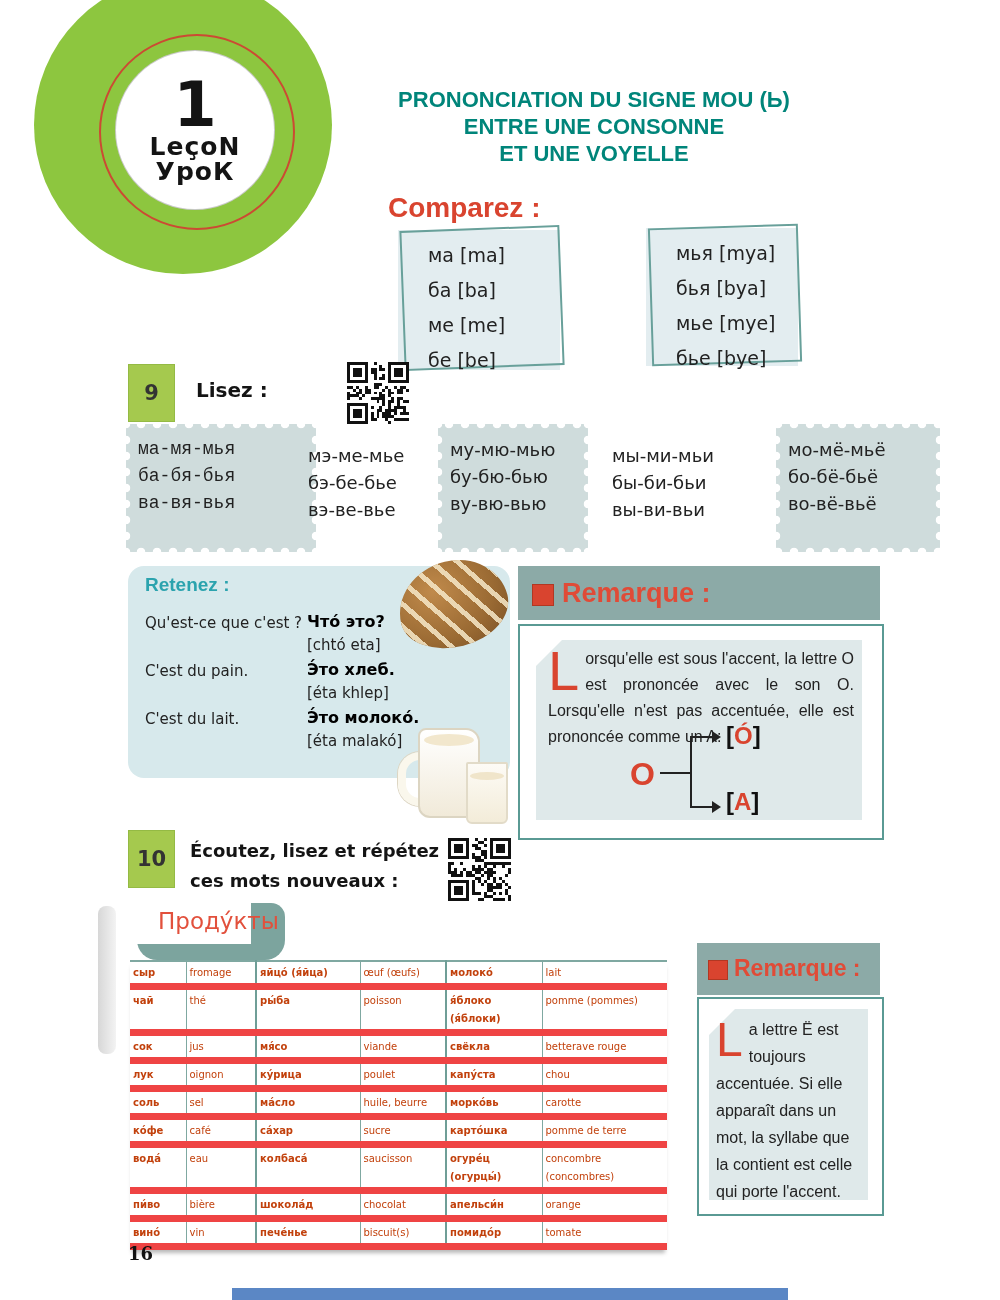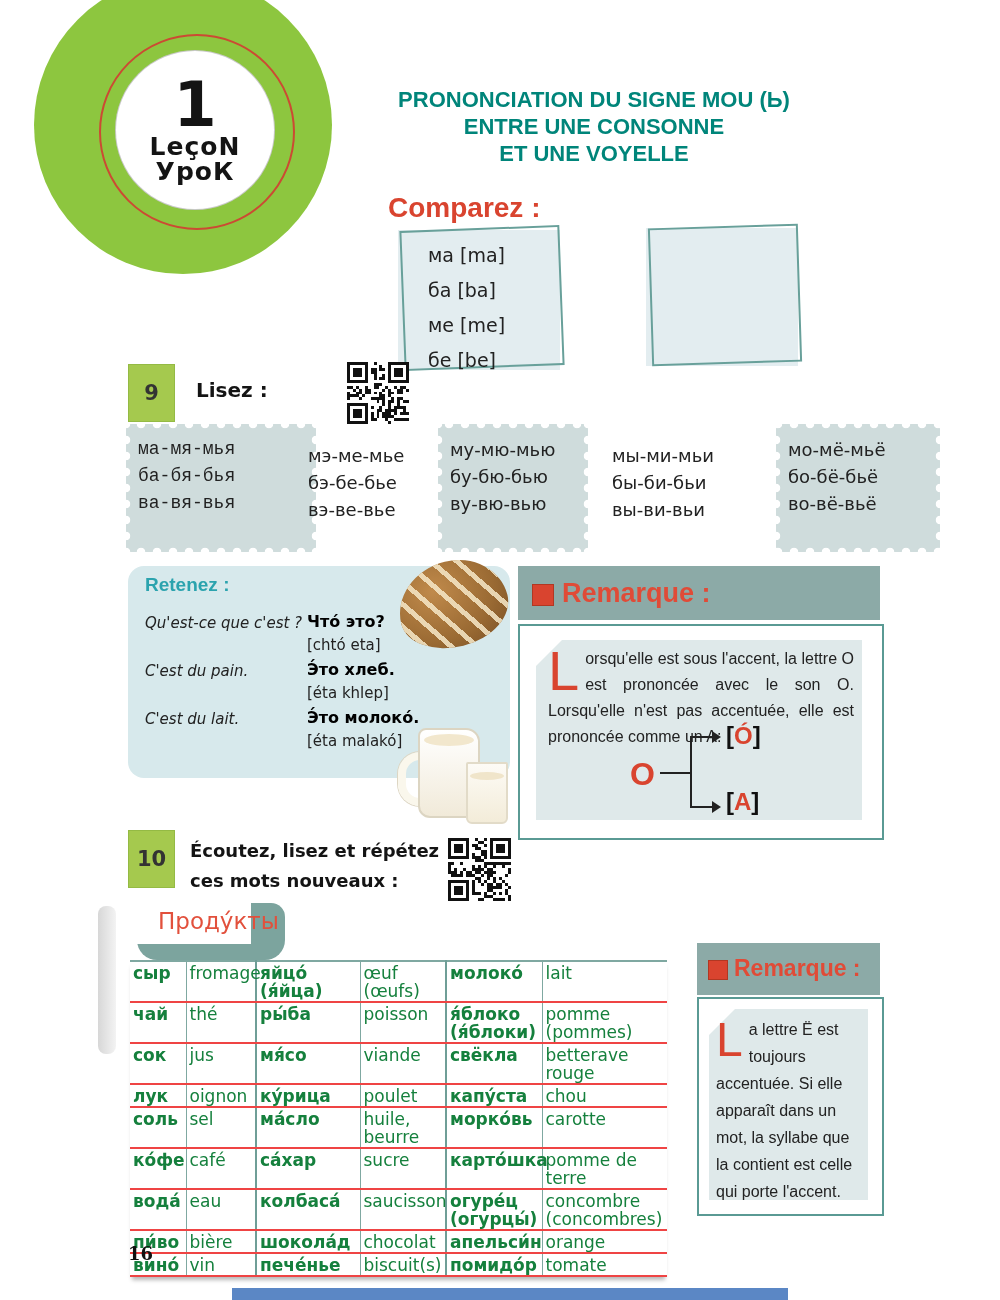--- a/index.html
+++ b/index.html
@@ -42,21 +42,21 @@
       radial-gradient(circle 4.5px at 100% 8px,#fff 0 4px,rgba(0,0,0,0) 4.6px);
     background-size:16px 10px,16px 10px,10px 16px,10px 16px;
     background-position:top,bottom,left,right;
     background-repeat:repeat-x,repeat-x,repeat-y,repeat-y;}
 
   
   .ret-box{left:128px;top:566px;width:382px;height:212px;background:#d7e9ec;border-radius:16px;}
   .ret-label{left:145px;top:574px;font-family:"Liberation Sans",sans-serif;font-weight:bold;
              font-size:19px;color:#2ba3ae;}
   .ret-rows{left:145px;top:612px;width:360px;height:160px;}
-  .ret-fr{position:absolute;left:0;font-size:15px;color:#222;font-style:italic;}
+  .ret-fr{position:absolute;left:0;font-size:15px;color:#222;}
   .ret-ru{position:absolute;left:162px;font-size:16px;font-weight:bold;color:#000;}
   .ret-tr{position:absolute;left:162px;font-size:15px;color:#222;}
 
   
   .bread{left:398px;top:561px;width:110px;height:86px;transform:rotate(-14deg);
          border-radius:52% 48% 50% 50%/58% 55% 45% 42%;
          background:radial-gradient(ellipse at 35% 30%,#c08a4b,#9a6a33 60%,#7c5226 95%);
          overflow:hidden;}
   .bread::before{content:"";position:absolute;inset:0;
          background:repeating-linear-gradient(55deg,rgba(246,232,200,.85) 0 5px,rgba(0,0,0,0) 5px 17px);}
@@ -93,22 +93,22 @@
   
   .left-curl{left:98px;top:906px;width:18px;height:148px;border-radius:8px;
              background:linear-gradient(90deg,#d7d7d7,#f3f3f3);}
   .tab-teal{left:137px;top:903px;width:148px;height:57px;background:#7ca49e;border-radius:10px 14px 20px 20px;}
   .tab-white{left:137px;top:903px;width:114px;height:41px;background:#fff;}
   .tab-label{left:158px;top:908px;font-size:23px;color:#e2503c;}
 
   table.vocab{position:absolute;left:130px;top:960px;width:537px;border-collapse:collapse;
               table-layout:fixed;border-top:2px solid #7fa8a1;
               box-shadow:0 5px 4px -2px rgba(0,0,0,.28);}
-  table.vocab td{border-bottom:2px solid #ef4444;padding:1.5px 3px;font-size:17px;line-height:18px;
-                 vertical-align:top;color:#15803d;}
+  table.vocab td{border-bottom:7px solid #ef4444;padding:1.5px 3px;font-size:10px;line-height:18px;
+                 vertical-align:top;color:#c2410c;}
   table.vocab td:nth-child(odd){font-weight:bold;}
   table.vocab td:nth-child(1),table.vocab td:nth-child(3),table.vocab td:nth-child(5){border-right:1px solid #7fa8a1;}
   table.vocab td:nth-child(2),table.vocab td:nth-child(4){border-right:2px solid #6f9e97;}
 
   .page-num{left:128px;top:1243px;font-family:"DejaVu Serif",serif;font-weight:bold;font-size:18px;color:#111;}
   .bottom-bar{left:232px;top:1288px;width:556px;height:12px;background:#5b87c5;}
 
   .qr{background:#fff;}
   .qr svg{display:block;width:100%;height:100%;}
 </style>
@@ -135,20 +135,26 @@
   <div class="abs cmp-bg" style="left:398px;top:230px;width:162px;height:140px;"></div>
   <div class="abs cmp-outline" style="left:402px;top:228px;width:156px;height:136px;transform:rotate(-2.2deg);"></div>
   <div class="abs cmp-lines" style="left:428px;top:238px;" id="cmp-left">
       <div>ма [ma]</div>
       <div>ба [ba]</div>
       <div>ме [me]</div>
       <div>бе [be]</div>
     </div>
   <div class="abs cmp-bg" style="left:646px;top:228px;width:152px;height:138px;"></div>
   <div class="abs cmp-outline" style="left:650px;top:226px;width:146px;height:134px;transform:rotate(-1.8deg);"></div>
+  <div class="abs cmp-lines" style="left:676px;top:236px;" id="cmp-right">
+      <div>мья [mya]</div>
+      <div>бья [bya]</div>
+      <div>мье [mye]</div>
+      <div>бье [bye]</div>
+    </div>
 
   <div class="abs numbox" style="left:128px;top:364px;">9</div>
   <div class="abs instr" style="left:196px;top:378px;">Lisez :</div>
   <div class="abs qr" style="left:347px;top:362px;width:62px;height:62px;" id="qr1">
       <svg viewBox="0 0 21 21" shape-rendering="crispEdges">
         <rect x="0" y="0" width="1" height="1" fill="#111"></rect>
         <rect x="1" y="0" width="1" height="1" fill="#111"></rect>
         <rect x="2" y="0" width="1" height="1" fill="#111"></rect>
         <rect x="3" y="0" width="1" height="1" fill="#111"></rect>
         <rect x="4" y="0" width="1" height="1" fill="#111"></rect>

